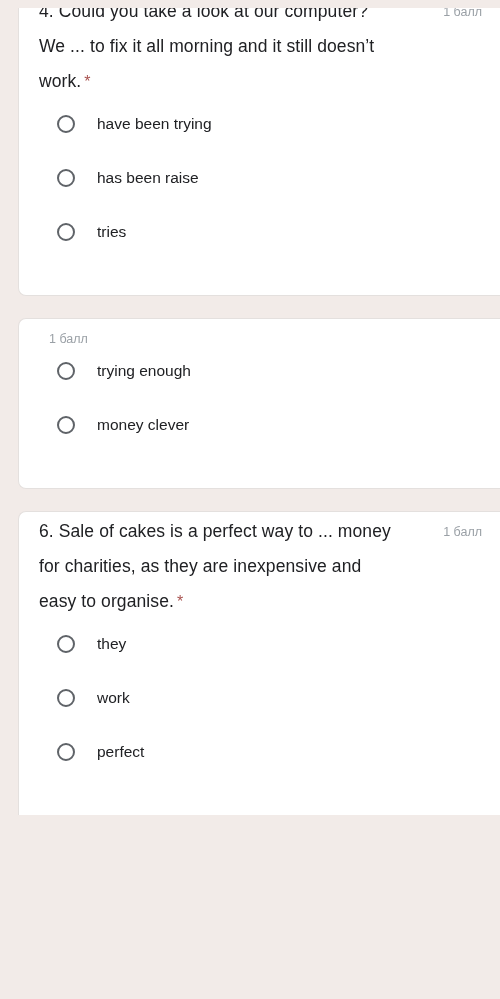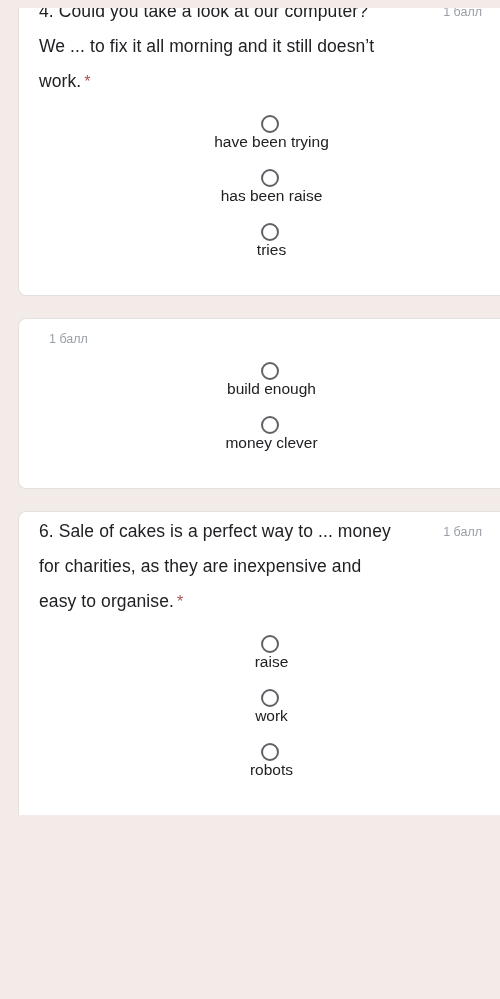--- a/index.html
+++ b/index.html
@@ -86,23 +86,22 @@
     margin-left: 10px;
   }
 
   .options-list {
     padding-top: 16px;
     padding-bottom: 18px;
   }
 
   .option-row {
     display: flex;
-    align-items: center;
+    align-items: flex-start;
     height: 54px;
-    flex-direction: column;
   }
 
   .radio-circle {
     width: 18px;
     height: 18px;
     border: 2px solid #5f6368;
     border-radius: 50%;
     box-sizing: border-box;
     flex: 0 0 auto;
     margin-left: 18px;
@@ -155,49 +154,49 @@
     <div class="card-gap"></div>
 
     <div class="question-card">
       <div class="card-inner">
         <div class="question-header">
           <div class="points-label">1 балл</div>
         </div>
         <div class="options-list">
           <div class="option-row">
             <div class="radio-circle"></div>
-            <div class="option-label">build enough</div>
+            <div class="option-label">trying enough</div>
           </div>
           <div class="option-row">
             <div class="radio-circle"></div>
             <div class="option-label">money clever</div>
           </div>
         </div>
       </div>
     </div>
 
     <div class="card-gap"></div>
 
     <div class="question-card clipped-bottom">
       <div class="card-inner">
         <div class="question-header">
           <div class="question-text"><span>6. Sale of cakes is a perfect way to ... money for charities, as they are inexpensive and easy to organise.</span><span class="required-asterisk">*</span></div>
           <div class="points-label">1 балл</div>
         </div>
         <div class="options-list">
           <div class="option-row">
             <div class="radio-circle"></div>
-            <div class="option-label">raise</div>
+            <div class="option-label">they</div>
           </div>
           <div class="option-row">
             <div class="radio-circle"></div>
             <div class="option-label">work</div>
           </div>
           <div class="option-row">
             <div class="radio-circle"></div>
-            <div class="option-label">robots</div>
+            <div class="option-label">perfect</div>
           </div>
         </div>
       </div>
     </div>
 
   </div>
 </div>
 
 </body></html>

